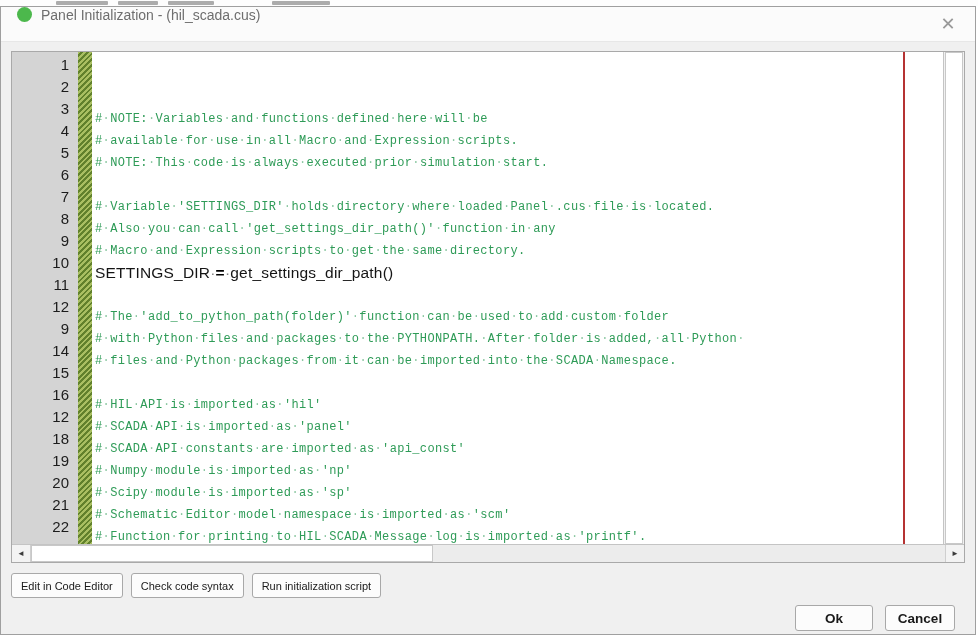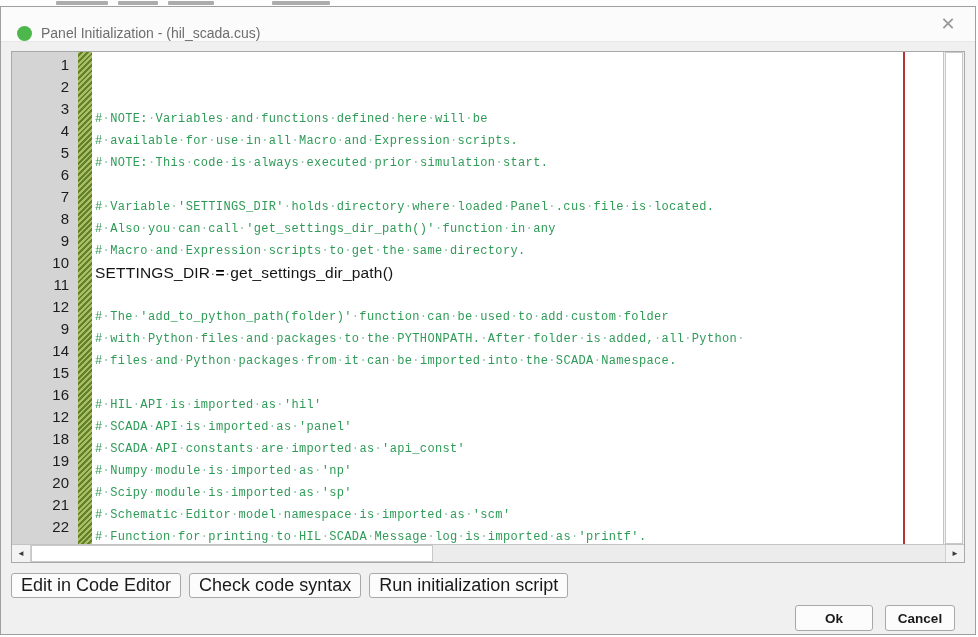--- a/index.html
+++ b/index.html
@@ -12,21 +12,21 @@
   .remnant .r1{left:56px;width:52px;}
   .remnant .r2{left:118px;width:40px;}
   .remnant .r3{left:168px;width:46px;}
   .remnant .r4{left:272px;width:58px;}
 
   .dialog{position:absolute;top:6px;left:0;width:976px;height:629px;
           border:1px solid #9f9f9f;background:#f0f0f0;box-sizing:border-box;}
 
   
   .titlebar{position:absolute;top:0;left:0;right:0;height:34px;background:#fbfbfb;
-            border-bottom:1px solid #e7e7e7;display:flex;align-items:flex-end;}
+            border-bottom:1px solid #e7e7e7;display:flex;align-items:flex-start;}
   .status-dot{width:15px;height:15px;border-radius:50%;background:var(--accent_green,#4cb84c);
               margin-left:16px;flex:0 0 auto;}
   .win-title{margin-left:9px;font-size:14px;color:#6e6e6e;}
   .close-btn{position:absolute;right:12px;top:2px;width:30px;height:30px;display:flex;
              align-items:center;justify-content:center;font-size:18px;color:#9a9a9a;cursor:pointer;}
 
   
   .editor{position:absolute;left:10px;top:44px;width:954px;height:512px;
           border:1px solid #a9a9a9;background:#ffffff;box-sizing:border-box;
           display:flex;flex-direction:column;}
@@ -60,21 +60,21 @@
   .harrow.left{border-right:1px solid #cfcfcf;}
   .harrow.right{border-left:1px solid #cfcfcf;}
   .htrack{flex:1;position:relative;}
   .hthumb{position:absolute;left:0;top:0;bottom:0;width:402px;background:#ffffff;
           border:1px solid #c8c8c8;box-sizing:border-box;}
 
   
   .toolbar{position:absolute;left:10px;top:566px;display:flex;gap:8px;}
   .btn{height:25px;display:flex;align-items:center;justify-content:center;
        padding:0 9px;background:#fcfcfc;border:1px solid #a8a8a8;border-radius:3px;
-       font-size:18px;color:#1a1a1a;cursor:pointer;box-sizing:border-box;}
+       font-size:11px;color:#1a1a1a;cursor:pointer;box-sizing:border-box;}
 
   
   .footer{position:absolute;right:20px;top:598px;display:flex;gap:12px;font-weight:bold;}
   .footer .btn{min-width:78px;height:26px;font-size:13.5px;}
   .footer .btn.cancel{min-width:70px;}
 </style>
 </head>
 <body>
 
 <div class="screen">

